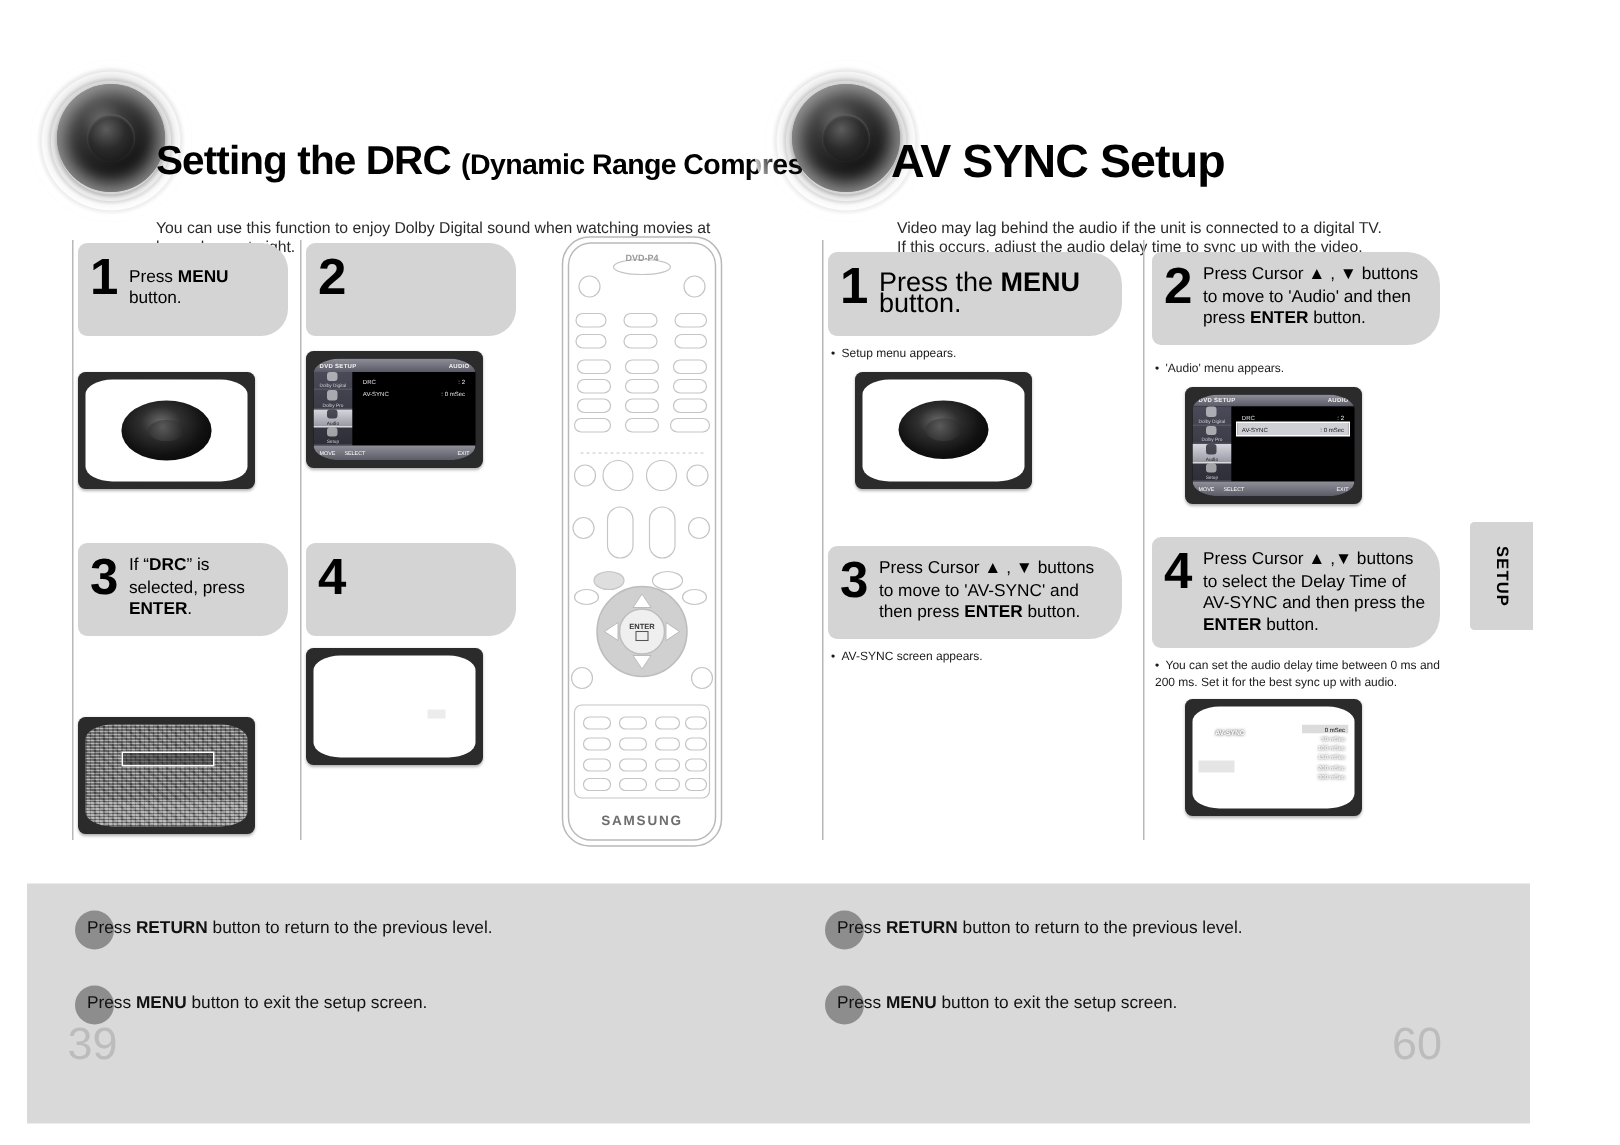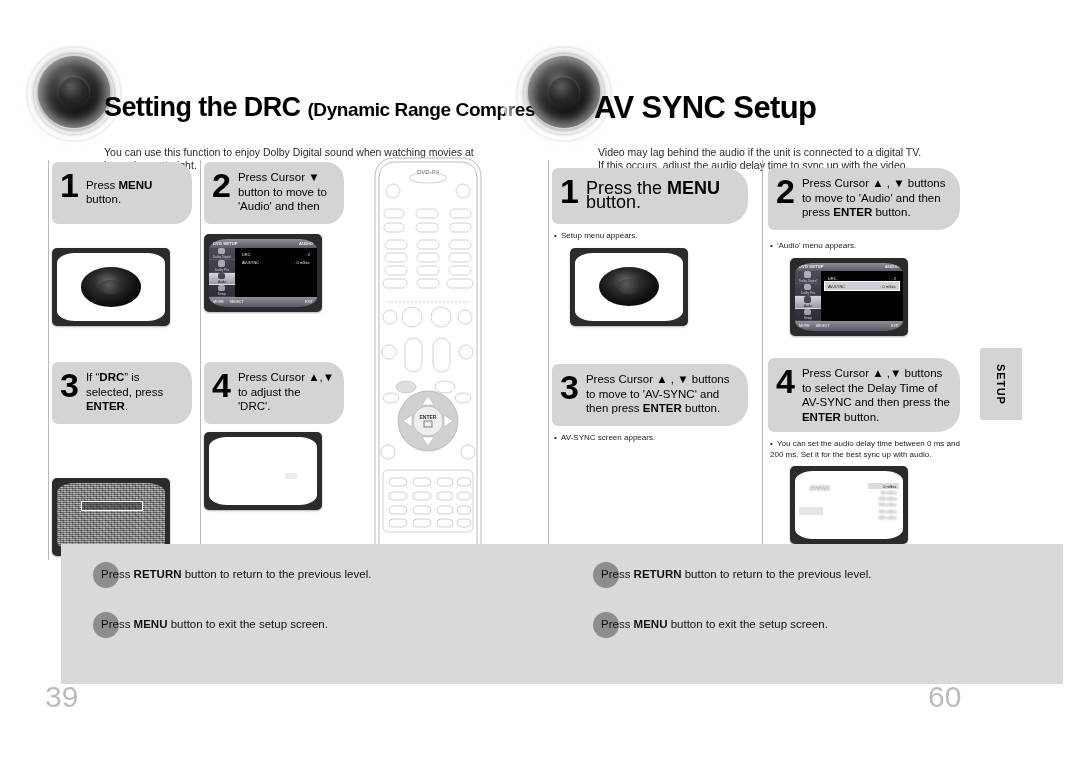--- a/index.html
+++ b/index.html
@@ -188,21 +188,21 @@
   }
 
   
   .remote{
     position:absolute;left:373px;top:156px;width:110px;height:410px;
   }
   .remote svg{display:block;}
 
   
   .footer{
-    position:absolute;left:18px;top:544px;width:1002px;height:140px;background:#d9d9d9;margin-left:43px;
+    position:absolute;left:18px;top:589px;width:1002px;height:160px;background:#d9d9d9;
   }
   .foot-note{position:absolute;font-size:11.5px;color:#111;white-space:nowrap;}
   .foot-circle{
     position:absolute;width:26px;height:26px;border-radius:50%;background:#8d8d8d;
   }
 
   .pagenum{
     position:absolute;font-size:30px;color:#bcbcbc;font-weight:normal;
   }
   .pg-l{left:45px;top:680px;}
@@ -258,21 +258,20 @@
       <div class="tv-inner tv-speaker" style="height:68px;">
         <div class="cone"></div>
           <div class="dome"></div>
       </div>
     </div>
   </div>
 
   <div class="step" style="left:204px;top:162px;">
     <div class="step-head">
       <div class="step-num">2</div>
-      <div class="step-txt">Press Cursor ▼<br>button to move to<br>'Audio' and then</div>
     </div>
     <div class="tv" style="margin-top:10px;width:108px;">
       <div class="tv-inner osd" style="height:68px;">
         <div class="osd-top">
           <span>DVD SETUP</span>
           <span>AUDIO</span>
         </div>
         <div class="osd-side">
           <div class="it">
               <div class="ic"></div>
@@ -319,21 +318,20 @@
     <div class="tv" style="margin-top:54px;width:108px;">
       <div class="tv-inner noise" style="height:68px;">
         <div class="noise-label"></div>
       </div>
     </div>
   </div>
 
   <div class="step" style="left:204px;top:362px;">
     <div class="step-head">
       <div class="step-num">4</div>
-      <div class="step-txt">Press Cursor ▲,▼<br>to adjust the<br>'DRC'.</div>
     </div>
     <div class="tv" style="margin-top:8px;width:108px;">
       <div class="tv-inner cheetah" style="height:68px;">
         <div class="box"></div>
       </div>
     </div>
   </div>
 
   <div class="remote">
     <svg width="110" height="410" viewBox="0 0 110 410" xmlns="http://www.w3.org/2000/svg">

